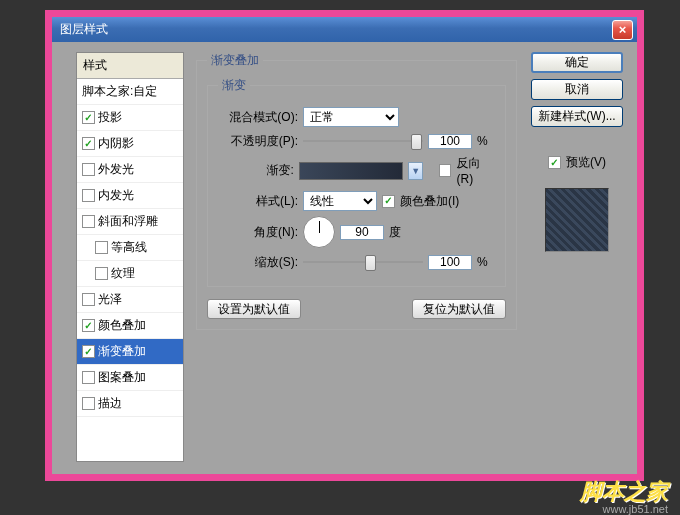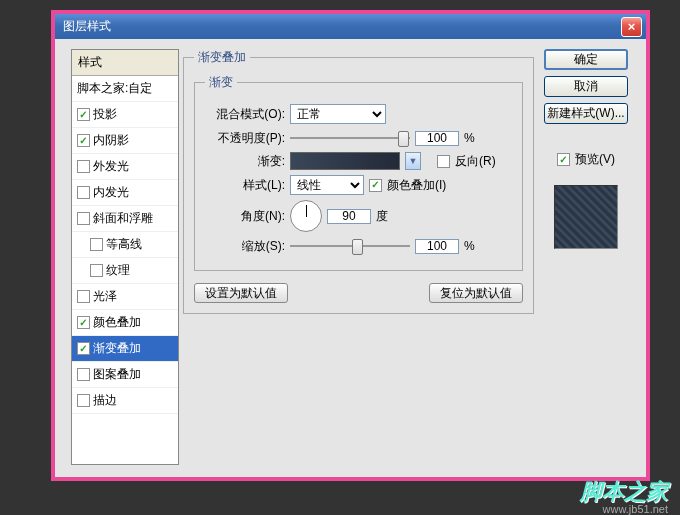--- a/index.html
+++ b/index.html
@@ -1,21 +1,21 @@
 <!DOCTYPE html>
 <html><head>
 <meta charset="utf-8">
 <style>
 *{box-sizing:border-box;margin:0;padding:0;font-family:"SimSun","Microsoft YaHei",sans-serif;font-size:12px}
 body{background:#333;width:680px;height:515px;position:relative}
-.dialog{position:absolute;left:51px;top:10px;width:599px;height:471px;background:#e5e5e5;border:4px solid #ec4899}
+.dialog{position:absolute;left:45px;top:10px;width:599px;height:471px;background:#a3a3a3;border:7px solid #ec4899}
 .titlebar{height:25px;background:linear-gradient(to bottom,#5a8fd6,#3b6db3 45%,#3063aa);color:#fff;display:flex;align-items:center;padding:0 4px 0 8px;font-size:13px}
 .titlebar .spacer{flex:1}
 .close-btn{width:21px;height:20px;background:linear-gradient(to bottom,#f5a197,#e8574a 40%,#c83a2b);border:1px solid #fff;border-radius:3px;display:flex;align-items:center;justify-content:center;color:#fff;font-family:Arial;font-weight:bold;font-size:13px;cursor:pointer}
-.body{display:flex;padding:10px 12px 12px 16px;height:calc(100% - 25px);gap:4px}
+.body{display:flex;padding:10px 12px 12px 24px;height:calc(100% - 25px);gap:12px}
 .styles-col{width:108px;border:1px solid #888;background:#fff}
 .styles-head{background:#ece9d8;padding:4px 6px;border-bottom:1px solid #aaa}
 .styles-item{padding:4px 5px;display:flex;align-items:center;gap:3px;border-bottom:1px solid #eee;cursor:pointer}
 .styles-item.indent{padding-left:18px}
 .styles-item.selected{background:#316ac5;color:#fff}
 .chk{width:13px;height:13px;border:1px solid #8e8f8f;background:#fff;display:inline-flex;align-items:center;justify-content:center;font-size:10px;color:#21a121;font-weight:bold;line-height:1}
 .chk.checked::after{content:"✓"}
 .center-col{flex:1;position:relative}
 fieldset{border:1px solid #aaa;padding:8px 10px 10px 10px}
 fieldset legend{padding:0 4px;color:#365086}
@@ -30,24 +30,24 @@
 .slider-track{position:absolute;top:8px;left:0;right:0;height:2px;background:#999}
 .slider-thumb{position:absolute;top:2px;width:11px;height:16px;background:linear-gradient(to bottom,#f5f5f5,#ddd);border:1px solid #777;border-radius:2px}
 .grad-swatch{width:110px;height:18px;border:1px solid #666;background:repeating-conic-gradient(#ccc 0 25%,#fff 0 50%) 0 0/12px 12px;position:relative;cursor:pointer}
 .grad-swatch::after{content:"";position:absolute;inset:0;background:linear-gradient(to right,#3a4659,#232a38)}
 .grad-dd{width:16px;height:18px;border:1px solid #7f9db9;background:linear-gradient(to bottom,#e8f0fb,#b8d3f3);display:flex;align-items:center;justify-content:center;color:#4a6a99;font-size:9px;cursor:pointer}
 .angle-knob{width:32px;height:32px;border:1px solid #888;border-radius:50%;background:#fff;position:relative}
 .angle-knob::after{content:"";position:absolute;left:50%;top:4px;width:1px;height:12px;background:#000;transform-origin:bottom}
 .btn{height:20px;padding:0 10px;border:1px solid #888;background:linear-gradient(to bottom,#fff,#eee 45%,#ddd);border-radius:3px;cursor:pointer}
 .btn-row{display:flex;gap:16px;justify-content:space-between;margin-top:8px}
 .right-col{width:96px;display:flex;flex-direction:column;gap:6px;align-items:center}
-.btn-wide{width:84px;height:21px;border:1px solid #003c74;background:linear-gradient(to bottom,#fff,#f1f1ec 45%,#e3e3db);border-radius:3px;cursor:pointer}
+.btn-wide{width:92px;height:21px;border:1px solid #003c74;background:linear-gradient(to bottom,#fff,#f1f1ec 45%,#e3e3db);border-radius:3px;cursor:pointer}
 .btn-wide.default{border:2px solid #4a7ebb}
 .preview-box{width:64px;height:64px;border:1px inset #888;background:repeating-linear-gradient(45deg,#2a3545 0 3px,#3a485c 3px 6px);margin-top:6px}
-.watermark{position:absolute;right:12px;bottom:8px;color:#5eead4;font:italic bold 22px "KaiTi",serif;text-shadow:1px 1px 0 #fff}
+.watermark{position:absolute;right:12px;bottom:8px;color:#fde047;font:italic bold 22px "KaiTi",serif;text-shadow:1px 1px 0 #fff}
 .watermark-sub{position:absolute;right:12px;bottom:0;color:#aaa;font:11px Arial}
 </style>
 </head>
 <body>
 
 <div class="dialog">
   <div class="titlebar">
     <span>图层样式</span>
     <span class="spacer"></span>
     <div class="close-btn">×</div>

